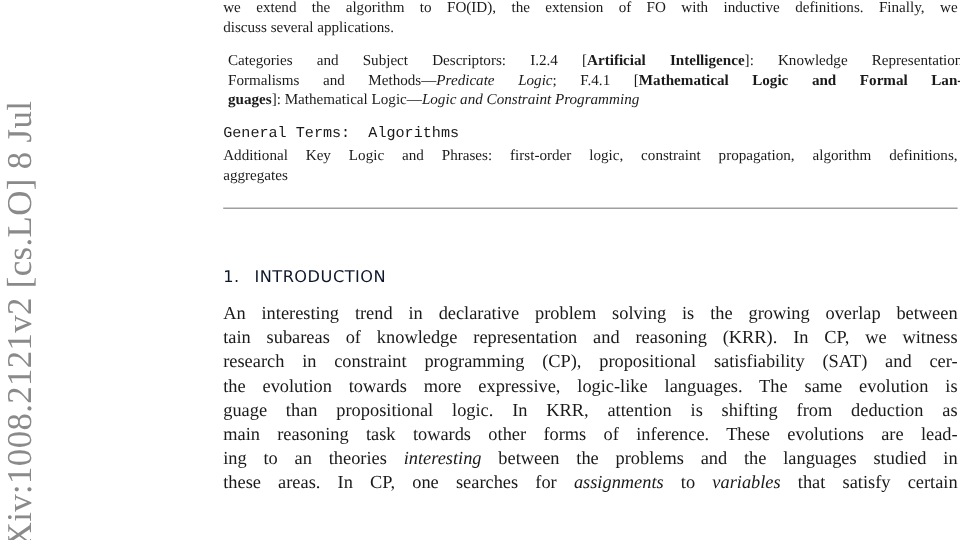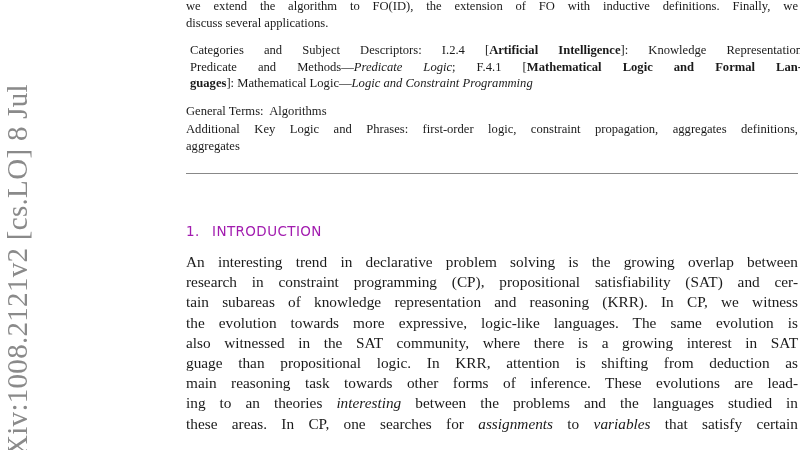--- a/index.html
+++ b/index.html
@@ -58,20 +58,21 @@
     position: absolute;
     top: 42px;
     left: 4px;
     width: 612px;
   }
   .gterms {
     position: absolute;
     top: 103px;
     left: 0;
     width: 612px;
+    font-family: Liberation Mono, monospace;
   }
   .keywords {
     position: absolute;
     top: 121px;
     left: 0;
     width: 612px;
   }
   .rule {
     position: absolute;
     top: 173px;
@@ -80,21 +81,21 @@
     height: 1px;
     background: #888888;
   }
   .section-heading {
     position: absolute;
     top: 223px;
     left: 0;
     font-family: "DejaVu Sans", "Liberation Sans", sans-serif;
     font-size: 13.5px;
     letter-spacing: 0.4px;
-    color: #a21caf;
+    color: #0f172a;
   }
   .section-heading .num {
     display: inline-block;
     width: 26px;
   }
   .body-text {
     position: absolute;
     top: 252px;
     left: 0;
     width: 612px;
@@ -128,44 +129,43 @@
 
 <div class="page">
 
   <div class="abstract-tail small">
     <span class="line">we extend the algorithm to FO(ID), the extension of FO with inductive definitions. Finally, we</span>
     <span class="line last-short">discuss several applications.</span>
   </div>
 
   <div class="ccs small">
     <span class="line"><span>Categories and Subject Descriptors:</span> <span>I.2.4 [</span><b>Artificial Intelligence</b><span>]: Knowledge Representation</span></span>
-    <span class="line"><span>Predicate and Methods—</span><i>Predicate Logic</i><span>; F.4.1 [</span><b>Mathematical Logic and Formal Lan-</b></span>
+    <span class="line"><span>Formalisms and Methods—</span><i>Predicate Logic</i><span>; F.4.1 [</span><b>Mathematical Logic and Formal Lan-</b></span>
     <span class="line last-short"><b>guages</b><span>]: Mathematical Logic—</span><i>Logic and Constraint Programming</i></span>
   </div>
 
   <div class="gterms small">
     <span class="line last-short"><span>General Terms:</span>&nbsp; <span>Algorithms</span></span>
   </div>
 
   <div class="keywords small">
-    <span class="line"><span>Additional Key Logic and Phrases:</span> <span>first-order logic, constraint propagation, aggregates definitions,</span></span>
+    <span class="line"><span>Additional Key Logic and Phrases:</span> <span>first-order logic, constraint propagation, algorithm definitions,</span></span>
     <span class="line last-short"><span>aggregates</span></span>
   </div>
 
   <div class="rule"></div>
 
   <div class="section-heading">
     <span class="num">1.</span><span>INTRODUCTION</span>
   </div>
 
   <div class="body-text">
     <span class="line">An interesting trend in declarative problem solving is the growing overlap between</span>
+    <span class="line">tain subareas of knowledge representation and reasoning (KRR). In CP, we witness</span>
     <span class="line">research in constraint programming (CP), propositional satisfiability (SAT) and cer-</span>
-    <span class="line">tain subareas of knowledge representation and reasoning (KRR). In CP, we witness</span>
     <span class="line">the evolution towards more expressive, logic-like languages. The same evolution is</span>
-    <span class="line">also witnessed in the SAT community, where there is a growing interest in SAT</span>
     <span class="line">guage than propositional logic. In KRR, attention is shifting from deduction as</span>
     <span class="line">main reasoning task towards other forms of inference. These evolutions are lead-</span>
     <span class="line"><span>ing to an theories </span><i>interesting</i><span> between the problems and the languages studied in</span></span>
     <span class="line"><span>these areas. In CP, one searches for </span><i>assignments</i><span> to </span><i>variables</i><span> that satisfy certain</span></span>
   </div>
 
 </div>
 
 </body></html>

